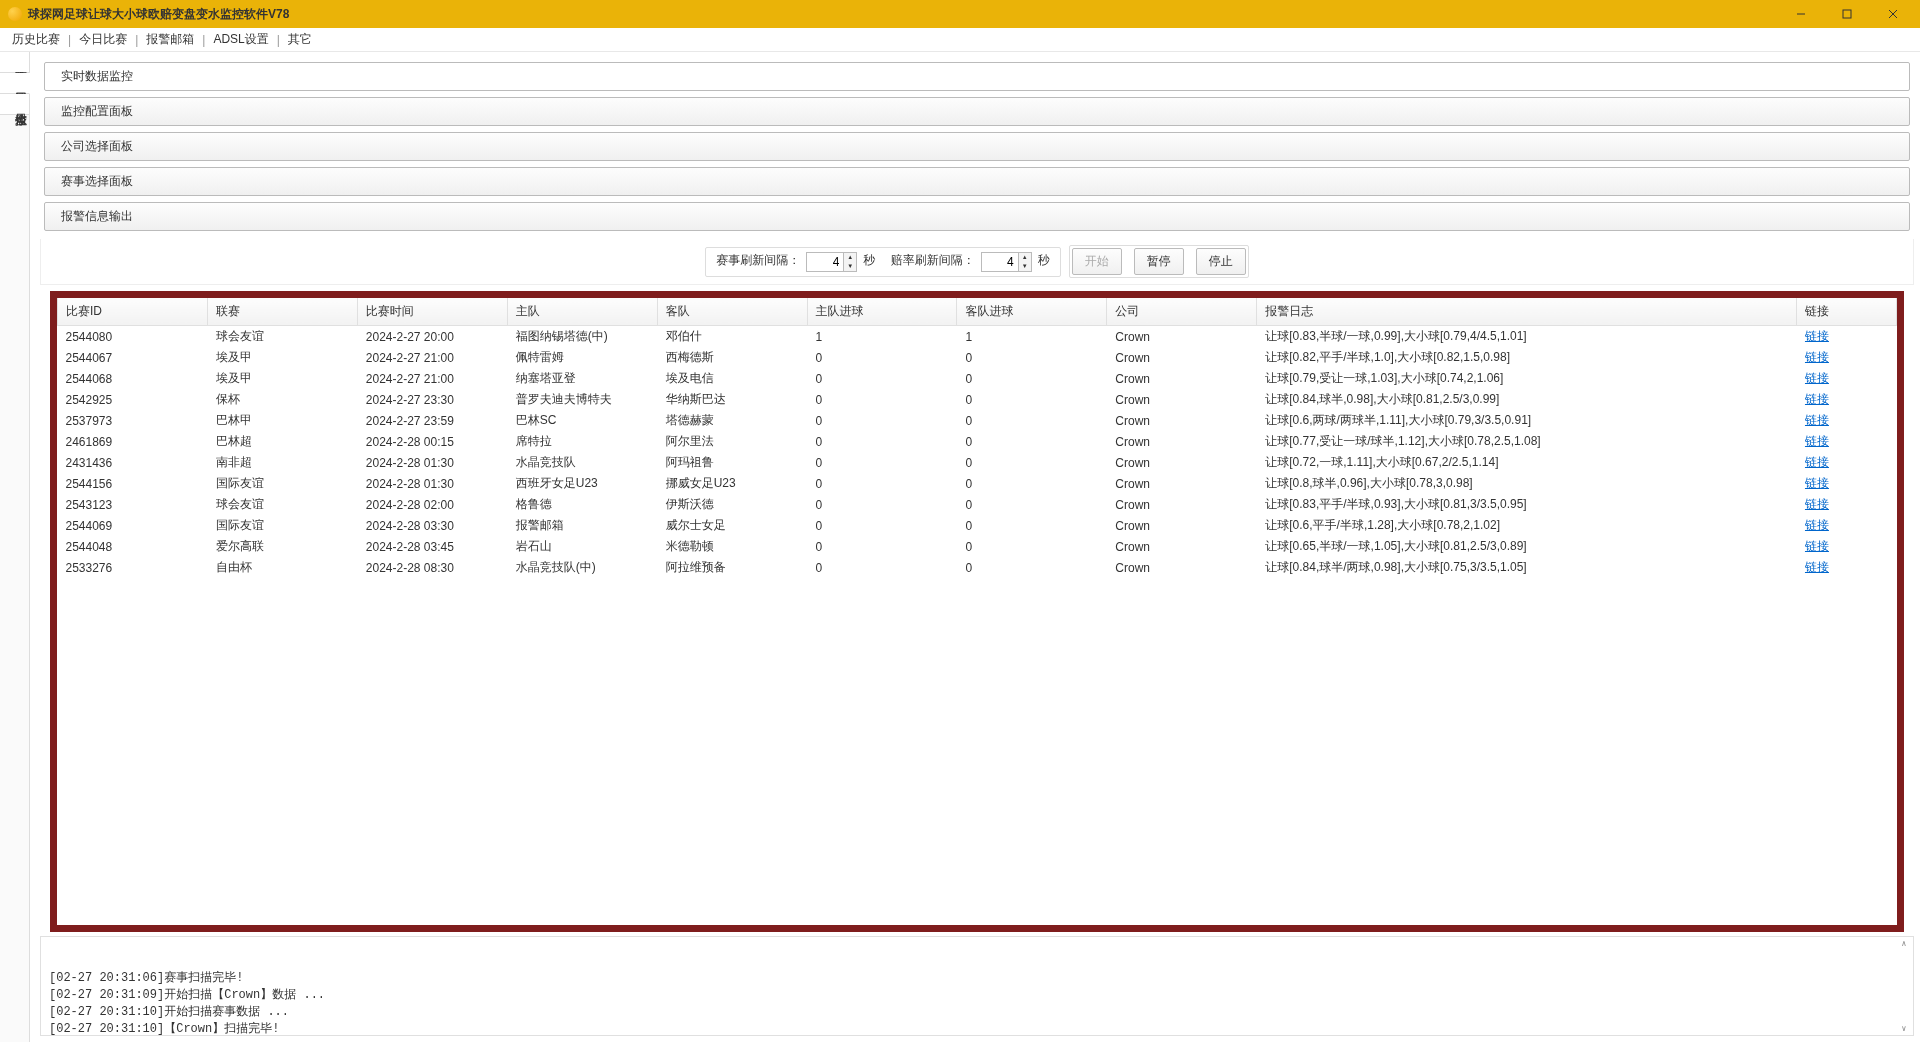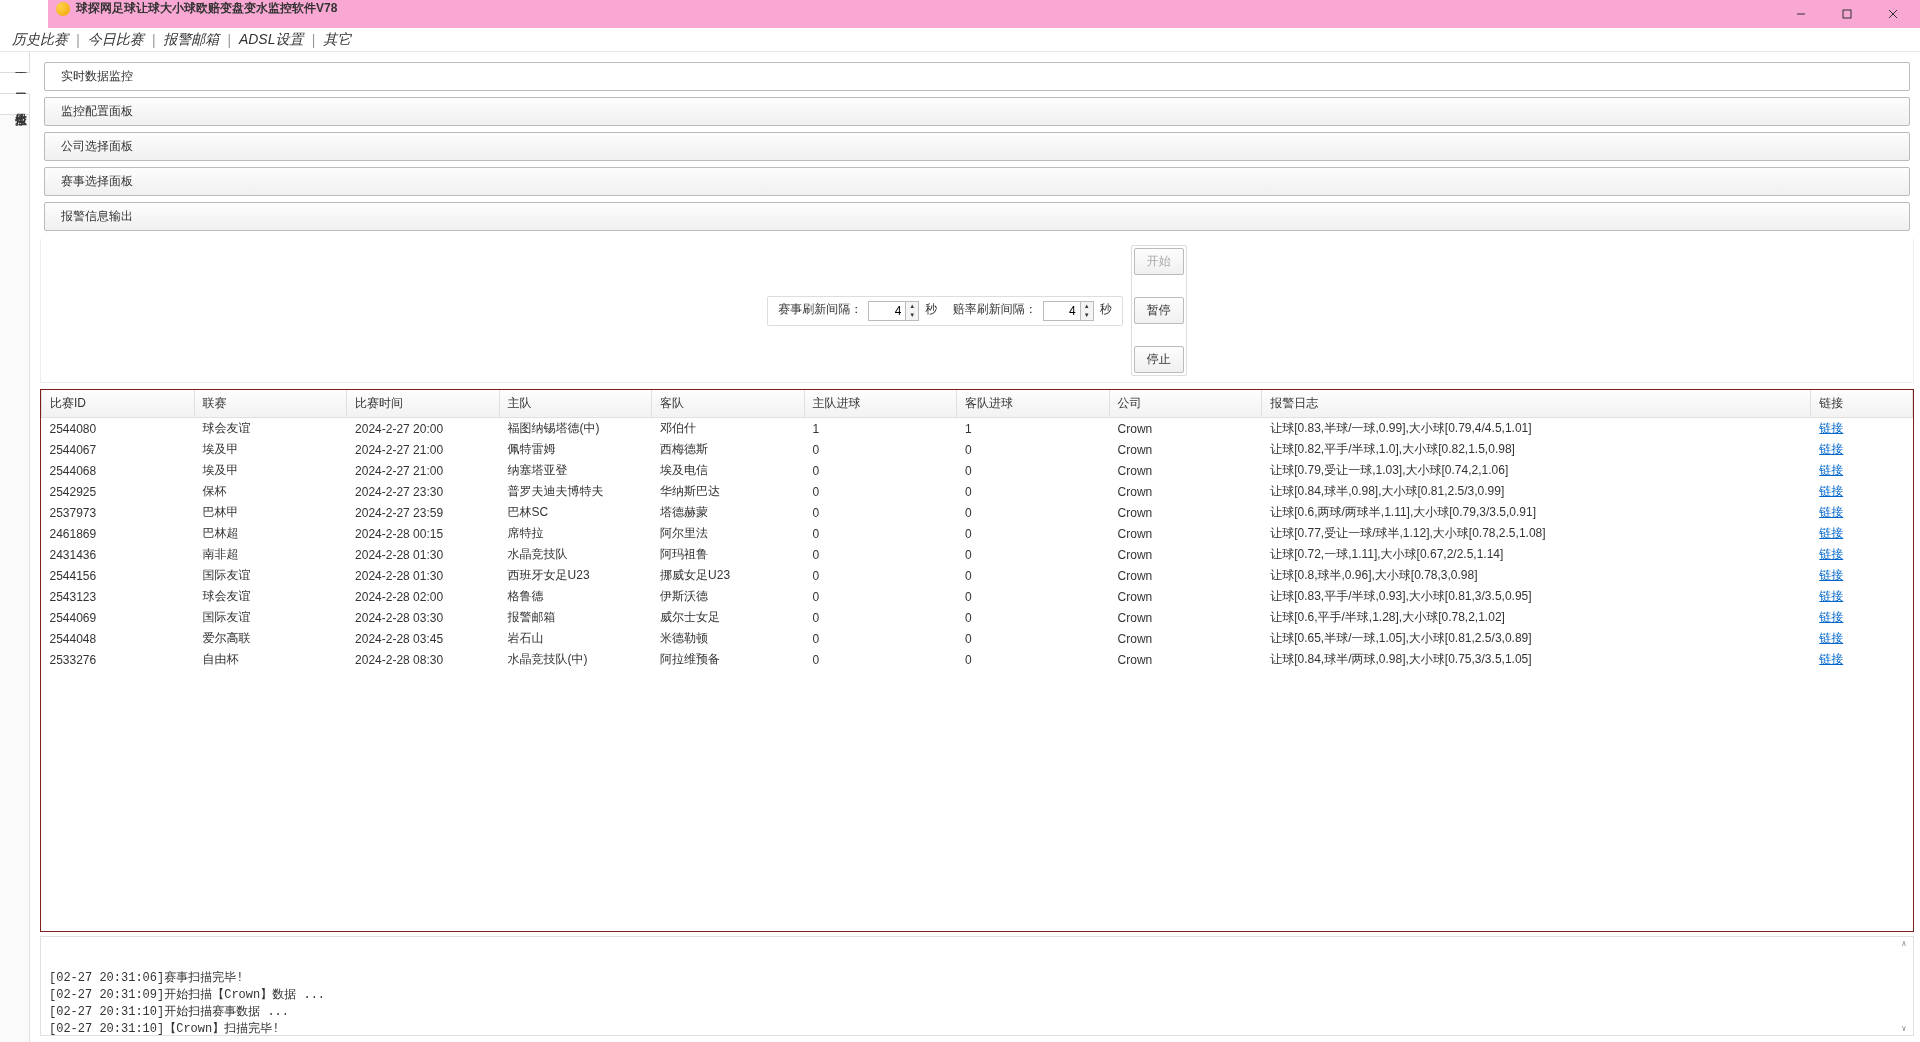--- a/index.html
+++ b/index.html
@@ -1,42 +1,42 @@
 <!DOCTYPE html>
 <html><head>
 <meta charset="utf-8">
 <style>
 * { margin: 0; padding: 0; box-sizing: border-box; }
 body { font-family: "Microsoft YaHei", "SimSun", sans-serif; font-size: 12px; background: #fff; color: #333; overflow: hidden; }
-.titlebar { display: flex; align-items: flex-start; justify-content: space-between; height: 28px; padding: 0 4px 0 8px; background: #f9a8d4; margin-left: 48px; }
+.titlebar { display: flex; align-items: center; justify-content: space-between; height: 28px; padding: 0 4px 0 8px; background: #eab308; }
 .titlebar-left { display: flex; align-items: center; gap: 6px; font-weight: bold; font-size: 12px; }
 .app-icon { width: 14px; height: 14px; border-radius: 50%; background: radial-gradient(circle at 30% 30%, #ffd24d, #f0a500); }
 .titlebar-right { display: flex; gap: 0; }
 .win-btn { width: 46px; height: 28px; display: flex; align-items: center; justify-content: center; cursor: default; }
-.menubar { display: flex; align-items: center; height: 24px; padding: 0 8px; font-size: 14px; border-bottom: 1px solid #e8e8e8; font-style: italic; }
+.menubar { display: flex; align-items: center; height: 24px; padding: 0 8px; font-size: 12px; border-bottom: 1px solid #e8e8e8; }
 .menubar span { padding: 0 4px; }
 .sep { color: #999; padding: 0 6px; }
 .main { display: flex; height: calc(100vh - 28px - 24px); }
 .sidebar { width: 30px; display: flex; flex-direction: column; border-right: 1px solid #ddd; background: #fafafa; }
 .side-tab { writing-mode: vertical-rl; text-orientation: upright; padding: 10px 0; text-align: center; font-size: 12px; border-bottom: 1px solid #ddd; cursor: default; background: #fff; border-right: 1px solid #ddd; margin-right: -1px; }
 .side-tab.active { background: #fff; border-right: 1px solid #fff; }
 .content { flex: 1; display: flex; flex-direction: column; padding: 6px 4px 4px 8px; }
 .tabbar { display: flex; gap: 6px; padding: 4px 6px; flex-direction: column; }
 .tab-btn { padding: 5px 16px; border: 1px solid #bbb; background: linear-gradient(#fdfdfd,#f0f0f0); border-radius: 2px; font-size: 12px; cursor: default; }
 .tab-btn.active { background: #fff; }
 .controls-row { display: flex; align-items: center; justify-content: center; gap: 8px; padding: 6px; border: 1px solid #eee; border-top: none; margin: 4px 2px 6px 2px; }
 .controls-center { display: flex; align-items: flex-start; gap: 6px; border: 1px solid #ddd; padding: 4px 10px; border-radius: 2px; }
 .spinner { display: inline-flex; align-items: center; border: 1px solid #bbb; height: 20px; }
 .spinner input { width: 36px; border: none; text-align: right; padding-right: 4px; font-size: 12px; outline: none; }
 .spin-btns { display: flex; flex-direction: column; border-left: 1px solid #bbb; }
 .spin-btns span { width: 12px; height: 9px; font-size: 6px; line-height: 8px; text-align: center; background: #f4f4f4; }
 .btn-small { padding: 4px 12px; border: 1px solid #bbb; background: linear-gradient(#fdfdfd,#f0f0f0); border-radius: 2px; font-size: 12px; cursor: default; }
 .btn-small.disabled { color: #aaa; }
-.btn-group { display: flex; border: 1px solid #ddd; padding: 2px; border-radius: 2px; gap: 22px; flex-direction: column; }
-.table-wrap { flex: 1; overflow: auto; border: 1px solid #7f1d1d; margin: 0 2px; }
+.btn-group { display: flex; border: 1px solid #ddd; padding: 2px; border-radius: 2px; gap: 12px; }
+.table-wrap { flex: 1; overflow: auto; border: 7px solid #7f1d1d; margin: 0 12px; }
 table { width: 100%; border-collapse: collapse; font-size: 12px; }
 thead th { background: linear-gradient(#fdfdfd,#f2f2f2); border: 1px solid #e0e0e0; border-top: none; padding: 5px 8px; text-align: left; font-weight: normal; position: sticky; top: 0; }
 tbody td { padding: 2px 8px; border-right: 1px solid transparent; white-space: nowrap; }
 tbody tr:nth-child(even) { background: #fff; }
 .link { color: #0066cc; text-decoration: underline; cursor: default; }
 .log-panel { height: 100px; border: 1px solid #e0e0e0; margin: 4px 2px 2px 2px; padding: 4px 8px; font-family: "Courier New", monospace; font-size: 12px; white-space: pre; overflow: auto; position: relative; }
 .scroll-ind { position: absolute; right: 2px; top: 2px; bottom: 2px; width: 14px; display: flex; flex-direction: column; justify-content: space-between; }
 .scroll-ind span { text-align: center; color: #888; font-size: 8px; }
 .col-id { width: 7.5%; } .col-league { width: 7.5%; } .col-time { width: 7.5%; }
 .col-home { width: 7.5%; } .col-away { width: 7.5%; } .col-hscore { width: 7.5%; }

